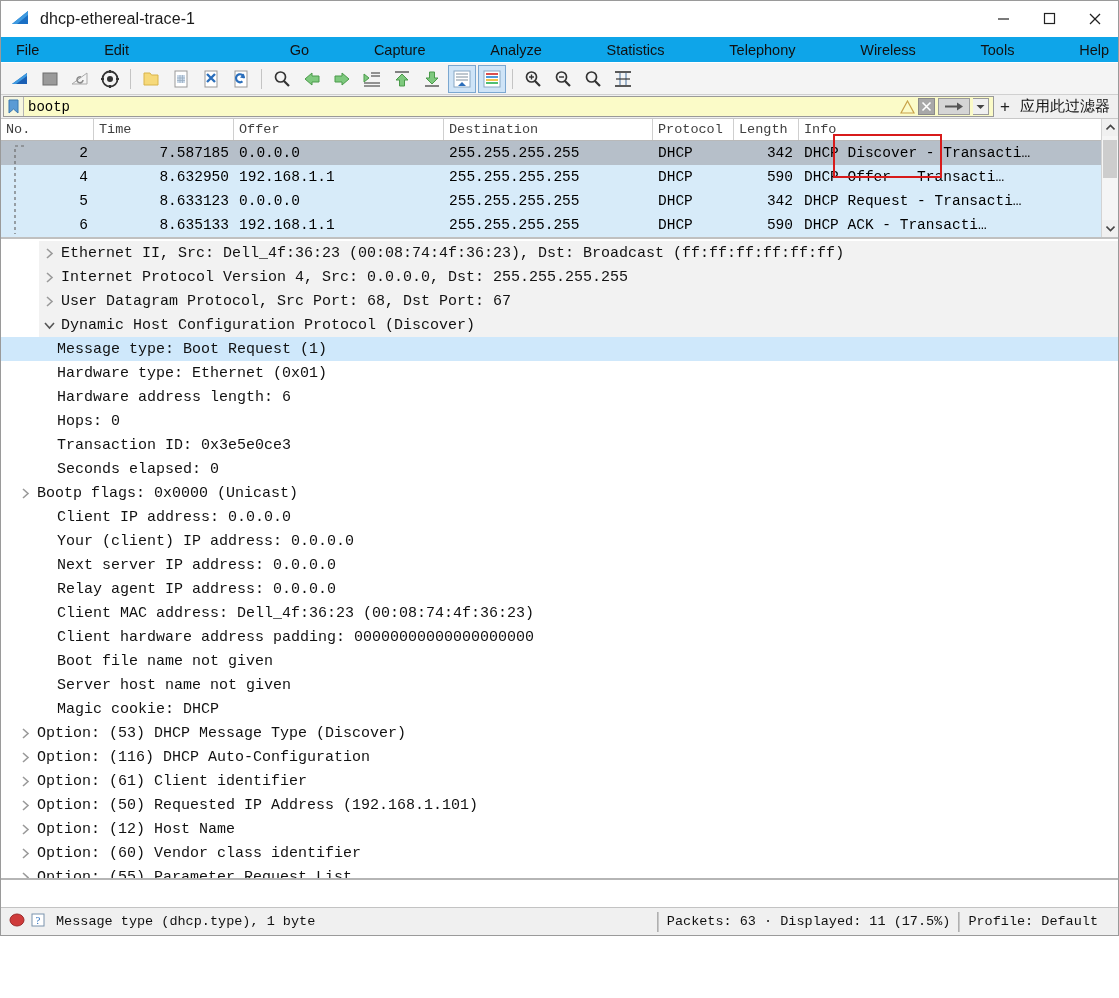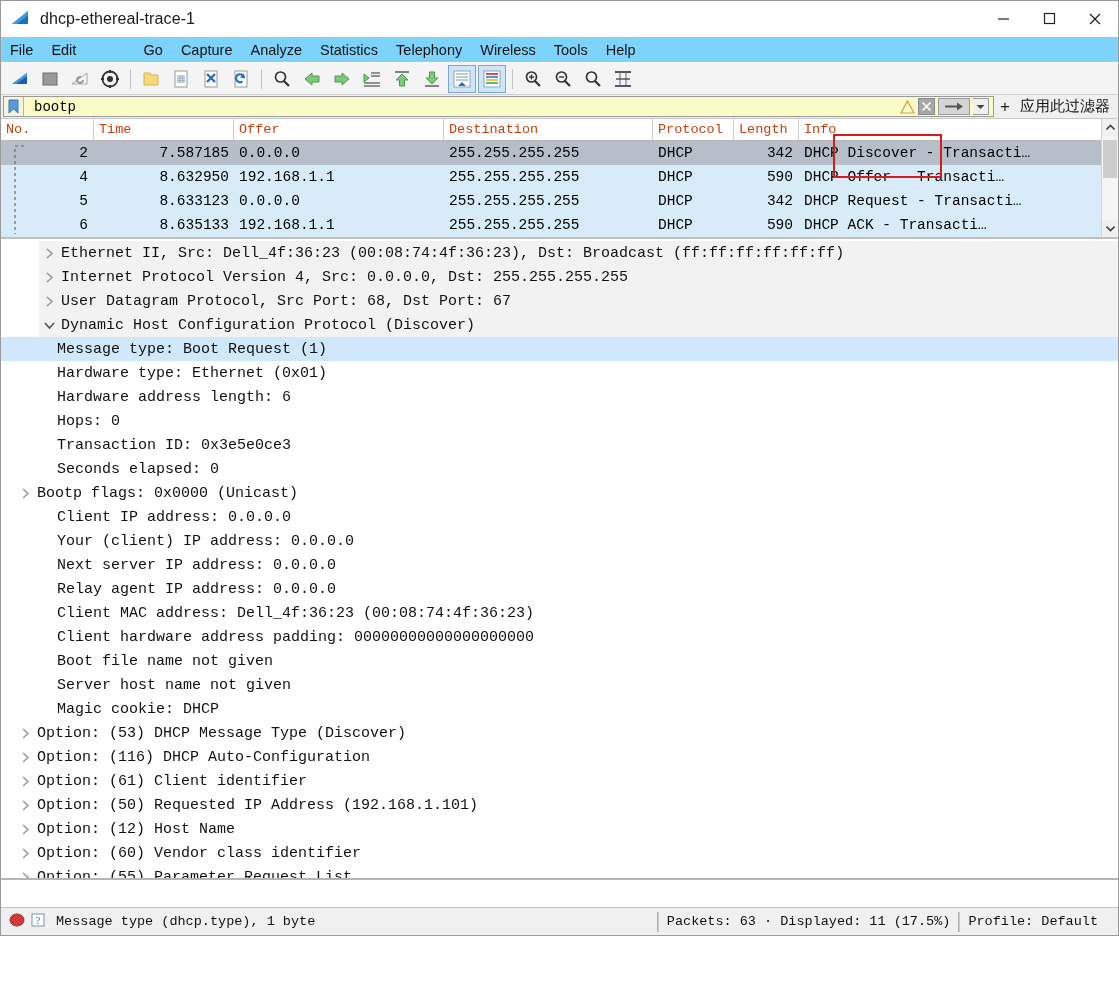--- a/index.html
+++ b/index.html
@@ -38,24 +38,25 @@
   .win-btn {
     width: 46px; height: 36px;
     display: flex; align-items: center; justify-content: center;
     font-size: 13px; color: #222;
   }
   .win-btn svg { display:block; }
 
   
   .menubar {
     height: 26px; min-height: 26px;
-    background: #7dd3fc;
+    background: #0ea5e9;
     display: flex; align-items: stretch;
-    padding-left: 0;
+    padding-left: 6px;
     border-bottom: 1px solid #ffffff;
+    justify-content: space-between;
   }
   .menu-item {
     padding: 0 9px;
     display: flex; align-items: center;
     font-size: 14.5px; color: #111;
     white-space: nowrap;
   }
   .menu-item.active { background: #d6eaf8; margin-top: 33px; }
 
   
@@ -93,21 +94,21 @@
     min-width: 0;
   }
   .filter-bookmark {
     width: 20px; flex: 0 0 20px;
     display: flex; align-items: center; justify-content: center;
     border-right: 1px solid #b4b4b4;
     background: #f6f6e0;
   }
   .filter-text {
     flex: 1 1 auto; display: flex; align-items: center;
-    padding-left: 10px;
+    padding-left: 4px;
     font-family: "Liberation Mono", "DejaVu Sans Mono", monospace;
     font-size: 14px; color: #000;
     min-width: 0; overflow: hidden; white-space: nowrap;
   }
   .filter-right-icons {
     display: flex; align-items: center; gap: 3px; padding-right: 4px;
   }
   .fi-btn {
     display:flex;align-items:center;justify-content:center;
   }
@@ -137,21 +138,21 @@
   .plist {
     flex: 1 1 auto; min-width:0; position: relative;
     overflow: hidden;
     background: #ffffff;
   }
   .plist-header {
     display: flex; height: 22px;
     background: #ffffff;
     border-bottom: 1px solid #b9b9b9;
     font-family: "Liberation Mono", "DejaVu Sans Mono", monospace;
-    font-size: 13.5px; color: #c2410c;
+    font-size: 13.5px; color: #404040;
   }
   .ph {
     display: flex; align-items: center;
     padding-left: 5px;
     border-right: 1px solid #cfcfcf;
     overflow: hidden; white-space: nowrap;
     flex: 0 0 auto;
   }
   .ph.c-no   { width: 93px; }
   .ph.c-time { width: 140px; }

